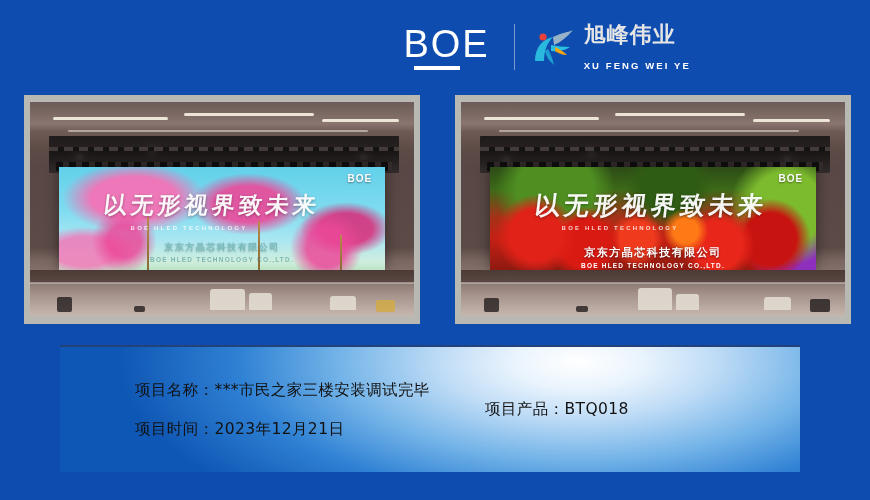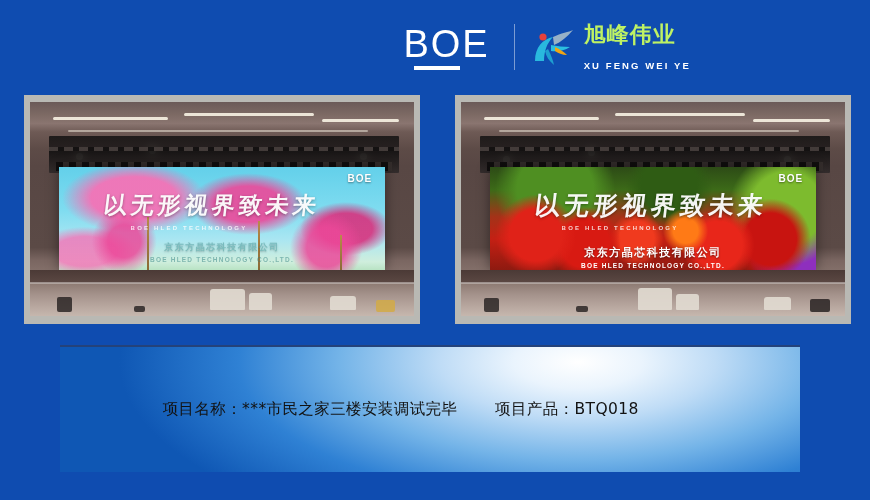--- a/index.html
+++ b/index.html
@@ -71,21 +71,21 @@
     height: 40px;
     flex: 0 0 auto;
   }
   .partner-words {
     display: flex;
     flex-direction: column;
     justify-content: center;
     line-height: 1;
   }
   .partner-cn {
-    color: #bef264;
+    color: #e5e5e5;
     font-size: 22px;
     letter-spacing: 1px;
     font-weight: 700;
     font-family: "DejaVu Sans", sans-serif;
   }
   .partner-en {
     color: #ffffff;
     font-size: 9.5px;
     letter-spacing: 2.1px;
     margin-top: 15px;
@@ -349,26 +349,26 @@
         #74b4e8 52%,
         #2f81d4 74%,
         #0f57b4 100%);
     border-top: 2px solid #24427a;
     display: flex;
     align-items: center;
   }
 
   .info-col {
     display: flex;
-    flex-direction: row;
+    flex-direction: column;
     justify-content: center;
     gap: 18px;
   }
   .info-col.col-left  { margin-left: 75px; width: 350px; }
-  .info-col.col-right { margin-left: 10px; }
+  .info-col.col-right { }
 
   .info-line {
     color: #121212;
     font-size: 15.5px;
     font-family: "DejaVu Sans", sans-serif;
     white-space: nowrap;
     letter-spacing: .4px;
   }
 </style>
 </head>
@@ -475,20 +475,21 @@
         <div class="dark-obj" style="left:30%;width:3%;height:13%"></div>
         <div class="dark-obj" style="left:91%;width:5%;height:30%;background:rgba(40,34,34,.85)"></div>
       </div>
     </div>
   </div>
 
   <div class="info-panel">
 
     <div class="info-col col-left">
       <div class="info-line">项目名称：***市民之家三楼安装调试完毕</div>
+      <div class="info-line">项目时间：2023年12月21日</div>
     </div>
 
     <div class="info-col col-right">
       <div class="info-line">项目产品：BTQ018</div>
     </div>
 
   </div>
 
 </div>
 

